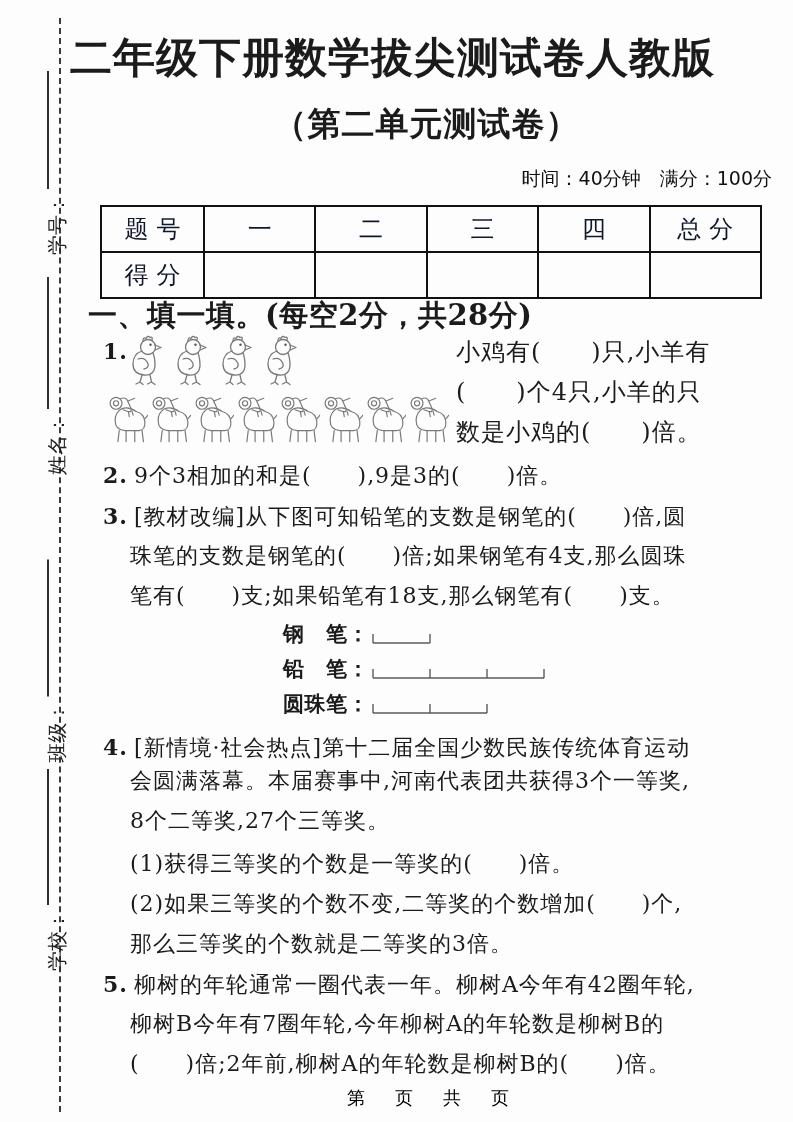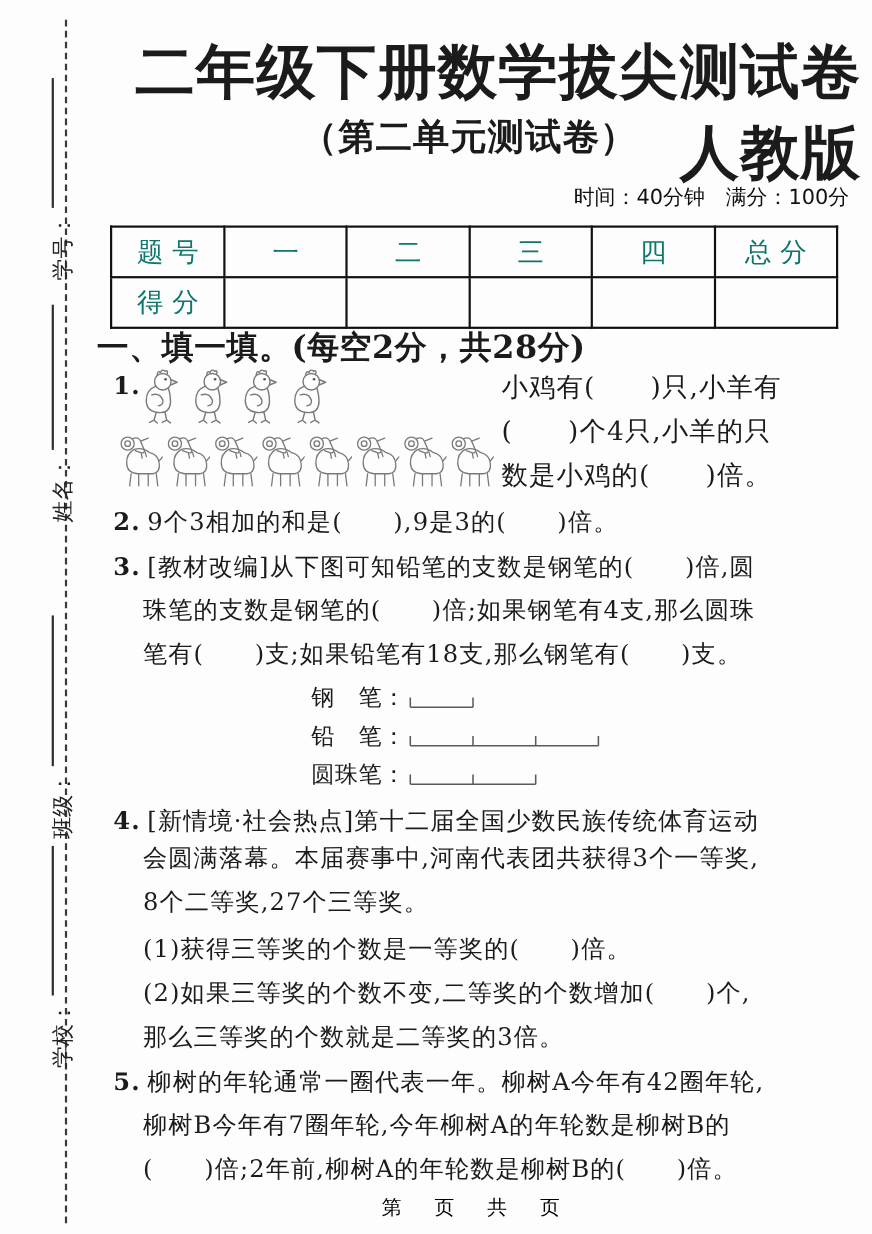--- a/index.html
+++ b/index.html
@@ -12,53 +12,53 @@
               white-space:nowrap;transform:translate(-50%,-50%) rotate(-90deg);
               font-family:"DejaVu Sans",sans-serif;font-size:20px;color:#222;}
   .side-label{line-height:30px;}
   .side-line{display:inline-block;height:0;border-top:2px solid #2e2e2e;margin-top:5px;}
   .g1{top:163px;} .g1 .side-line{width:118px;}
   .g2{top:376px;} .g2 .side-line{width:132px;}
   .g3{top:661px;} .g3 .side-line{width:137px;}
   .g4{top:870px;} .g4 .side-line{width:136px;}
 
   
-  .title{position:absolute;left:70px;right:10px;top:30px;text-align:right;
-         font-family:"DejaVu Sans",sans-serif;font-weight:bold;font-size:54px;letter-spacing:1px;}
+  .title{position:absolute;left:70px;right:10px;top:30px;text-align:left;
+         font-family:"DejaVu Sans",sans-serif;font-weight:bold;font-size:42px;letter-spacing:1px;}
   .subtitle{position:absolute;left:70px;right:10px;top:102px;text-align:center;
             font-family:"DejaVu Sans",sans-serif;font-weight:bold;font-size:33px;letter-spacing:1px;}
   .meta{position:absolute;right:21px;top:166px;font-family:"DejaVu Sans",sans-serif;
         font-size:19px;color:#111;}
 
   
   table.score{position:absolute;left:100px;top:205px;width:662px;border-collapse:collapse;
               table-layout:fixed;font-size:24px;}
   table.score td{border:2.5px solid #111;text-align:center;height:42px;
-                 font-family:"DejaVu Sans",sans-serif;font-weight:normal;color:#0f766e;}
+                 font-family:"DejaVu Sans",sans-serif;font-weight:normal;color:#0f172a;}
   table.score col.c0{width:103px;}
   td.spaced{letter-spacing:8px;text-indent:8px;}
 
   
   .sec-head{position:absolute;left:88px;top:296px;font-size:29px;font-weight:bold;letter-spacing:.5px;}
   .qline{position:absolute;white-space:nowrap;font-size:22px;letter-spacing:1px;line-height:30px;}
   .q-num{font-weight:bold;margin-right:6px;}
   .q1-text{position:absolute;left:456px;top:336px;font-size:24px;letter-spacing:1px;}
   .q1-text div{height:40px;white-space:nowrap;}
 
   
   .chick-row{position:absolute;left:128px;top:334px;display:flex;gap:5px;}
   .ram-row{position:absolute;left:106px;top:388px;display:flex;gap:1px;}
   .animal{display:block;}
   .animal path,.animal circle{fill:none;stroke:#7a7a7a;stroke-width:1.3;
           stroke-linecap:round;stroke-linejoin:round;}
   .animal .dot{fill:#555;stroke:none;}
 
   
   .pen-row{position:absolute;left:283px;display:flex;align-items:flex-end;gap:2px;
-           font-size:21px;letter-spacing:.5px;}
+           font-size:21px;letter-spacing:.5px;font-weight:bold;}
   .pen-label{line-height:28px;}
   .pen-svg{margin-bottom:3px;}
 
   
   .footer{position:absolute;left:100px;width:662px;top:1086px;text-align:center;
           font-family:"DejaVu Sans",sans-serif;font-size:18px;letter-spacing:6px;color:#000000;}
 </style>
 </head>
 <body>
 

